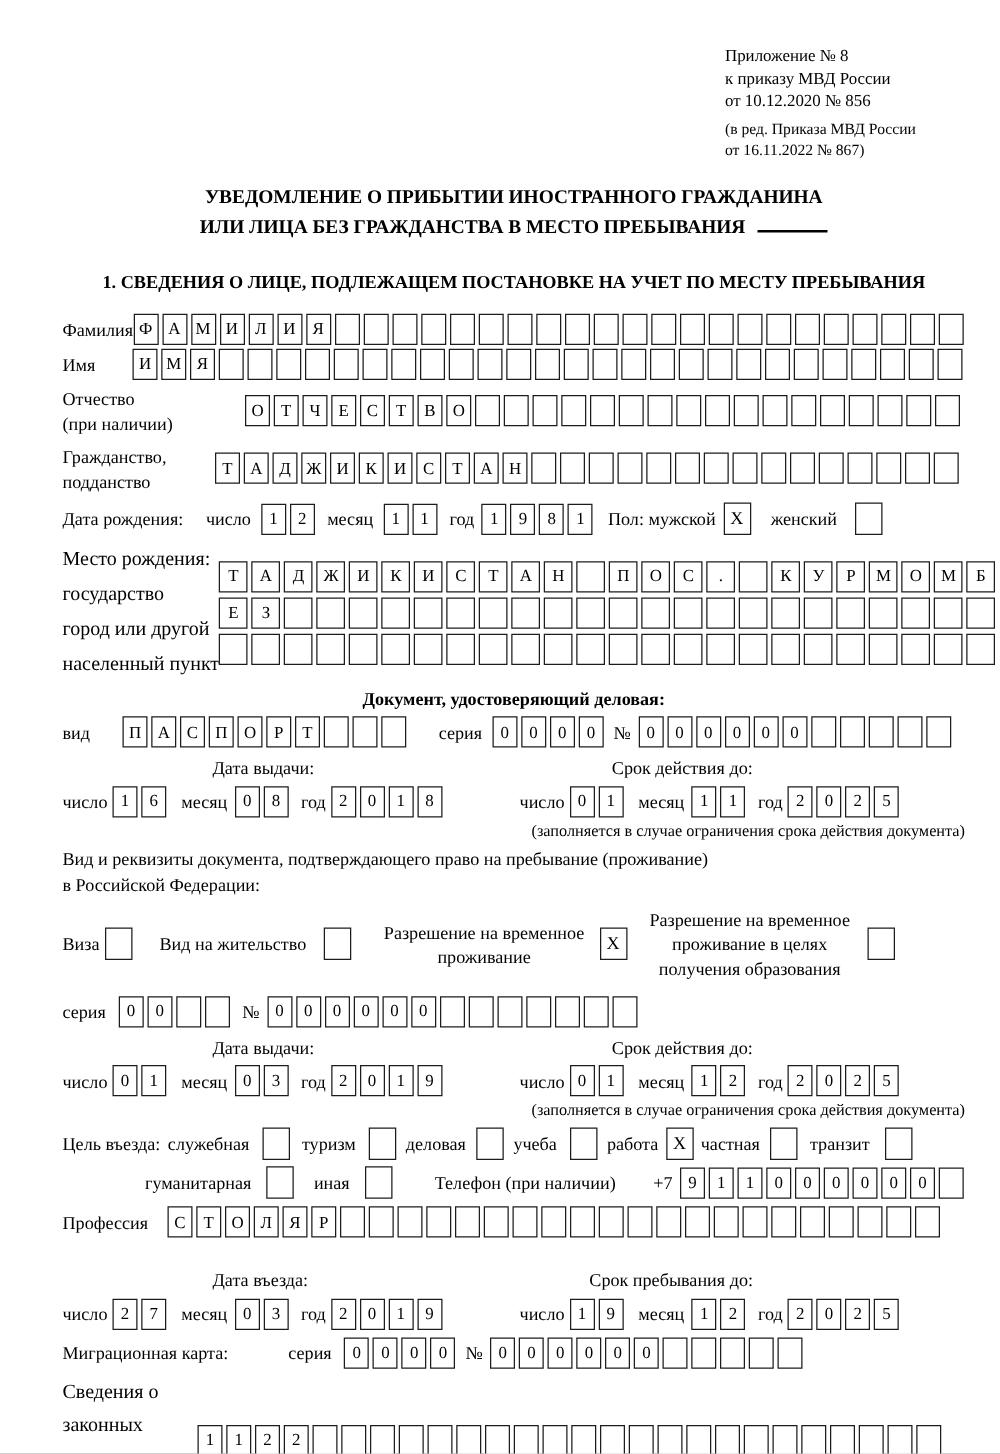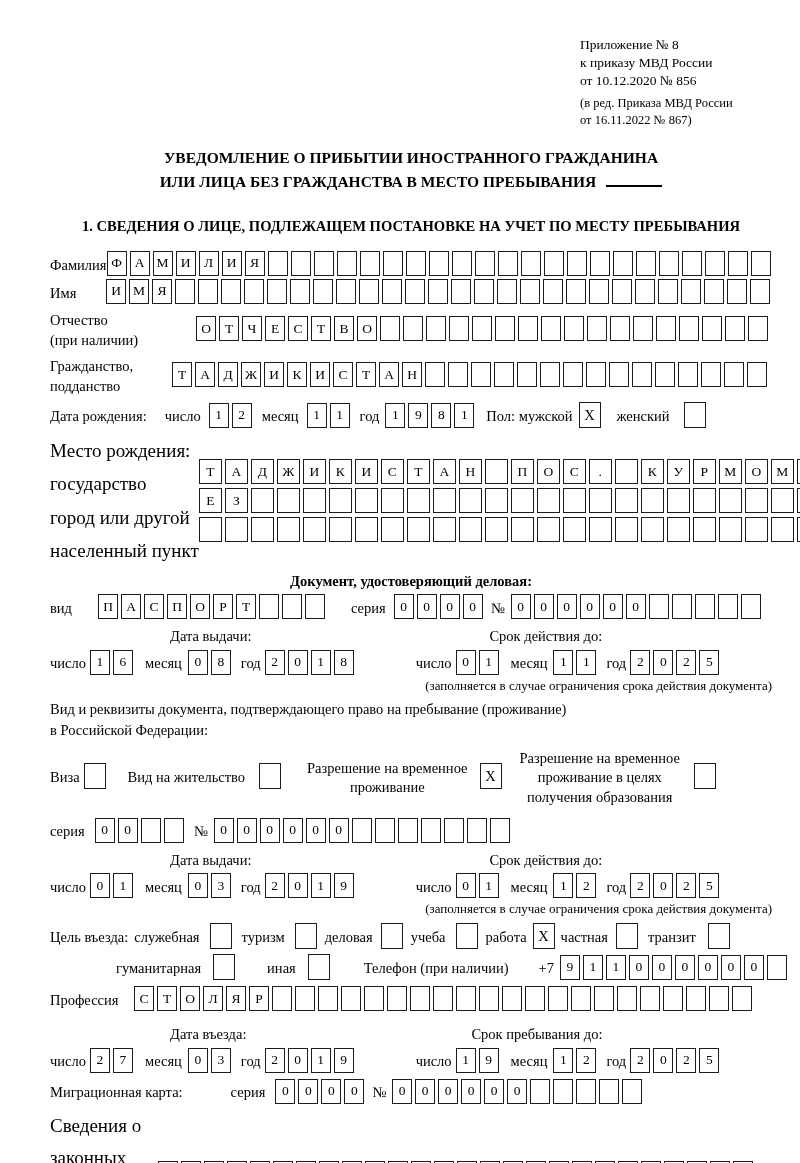--- a/index.html
+++ b/index.html
@@ -10,21 +10,21 @@
   }
   .annex{margin-left:auto;width:192px;font-size:13.5px;line-height:1.32;}
   .annex .ed{font-size:12.5px;margin-top:6px;}
   .forma{text-align:right;font-weight:bold;font-size:15px;margin-top:22px;letter-spacing:.5px;}
   .title{text-align:center;font-weight:bold;font-size:15.5px;margin-top:18px;line-height:1.5;}
   .blank{display:inline-block;width:56px;height:3px;border-bottom:2px solid #000;margin-left:10px;}
   .sec{font-weight:bold;font-size:14.6px;text-align:center;margin-top:25px;margin-bottom:16px;white-space:nowrap;}
   .row{display:flex;align-items:center;margin-bottom:3px;}
   .row.c{align-items:center;}
   .lbl{font-size:14.5px;line-height:1.35;padding-top:4px;white-space:nowrap;}
-  .lblcol{font-size:19px;line-height:1.9;white-space:nowrap;flex:0 0 auto;font-family:Liberation Serif, serif;}
+  .lblcol{font-size:16px;line-height:1.9;white-space:nowrap;flex:0 0 auto;font-family:Liberation Serif, serif;}
   .cells{display:flex;gap:3px;flex:0 0 auto;}
   .cell{flex:0 0 20px;width:20px;height:25px;border:1.7px solid #1c1c1c;box-sizing:border-box;
         display:flex;align-items:center;justify-content:center;font-size:13.5px;background:#fff;}
   .cw23 .cell{flex-basis:23px;width:23px;}
   .box{flex:0 0 22px;width:22px;height:26px;border:1.7px solid #1c1c1c;box-sizing:border-box;
        display:inline-flex;align-items:center;justify-content:center;font-size:14.5px;}
   .note{font-size:13px;}
   .center-b{text-align:center;font-weight:bold;font-size:14.5px;margin:6px 0 4px 0;}
   .stack{display:flex;flex-direction:column;gap:4px;}
   .chk-lbl{font-size:14.5px;line-height:1.35;text-align:center;white-space:nowrap;}
@@ -496,21 +496,21 @@
     <span class="box" style="margin-left:6px">X</span>
     <span class="lbl" style="margin-left:6px">частная</span>
     <span class="box" style="margin-left:8px"></span>
     <span class="lbl" style="margin-left:10px">транзит</span>
     <span class="box" style="margin-left:12px"></span>
   </div>
 
   <div class="row c" style="margin-top:5px">
     <span class="lbl" style="margin-left:66px">гуманитарная</span>
     <span class="box" style="margin-left:12px"></span>
-    <span class="lbl" style="margin-left:32px">иная</span>
+    <span class="lbl" style="margin-left:16px">иная</span>
     <span class="box" style="margin-left:12px"></span>
     <span class="lbl" style="margin-left:34px">Телефон (при наличии)</span>
     <span class="lbl" style="margin-left:30px;margin-right:6px">+7</span>
     <span class="cells">
         <span class="cell">9</span>
         <span class="cell">1</span>
         <span class="cell">1</span>
         <span class="cell">0</span>
         <span class="cell">0</span>
         <span class="cell">0</span>
@@ -547,21 +547,21 @@
         <span class="cell"></span>
         <span class="cell"></span>
         <span class="cell"></span>
         <span class="cell"></span>
         <span class="cell"></span>
         <span class="cell"></span>
         <span class="cell"></span>
       </span>
   </div>
 
-  <div class="row" style="margin-top:10px">
+  <div class="row" style="margin-top:22px">
     <span class="lbl" style="margin-left:120px">Дата въезда:</span>
     <span class="lbl" style="margin-left:225px">Срок пребывания до:</span>
   </div>
 
   <div class="row c">
     <span class="lbl" style="margin-right:4px">число</span>
     <span class="cells">
         <span class="cell">2</span>
         <span class="cell">7</span>
       </span>

